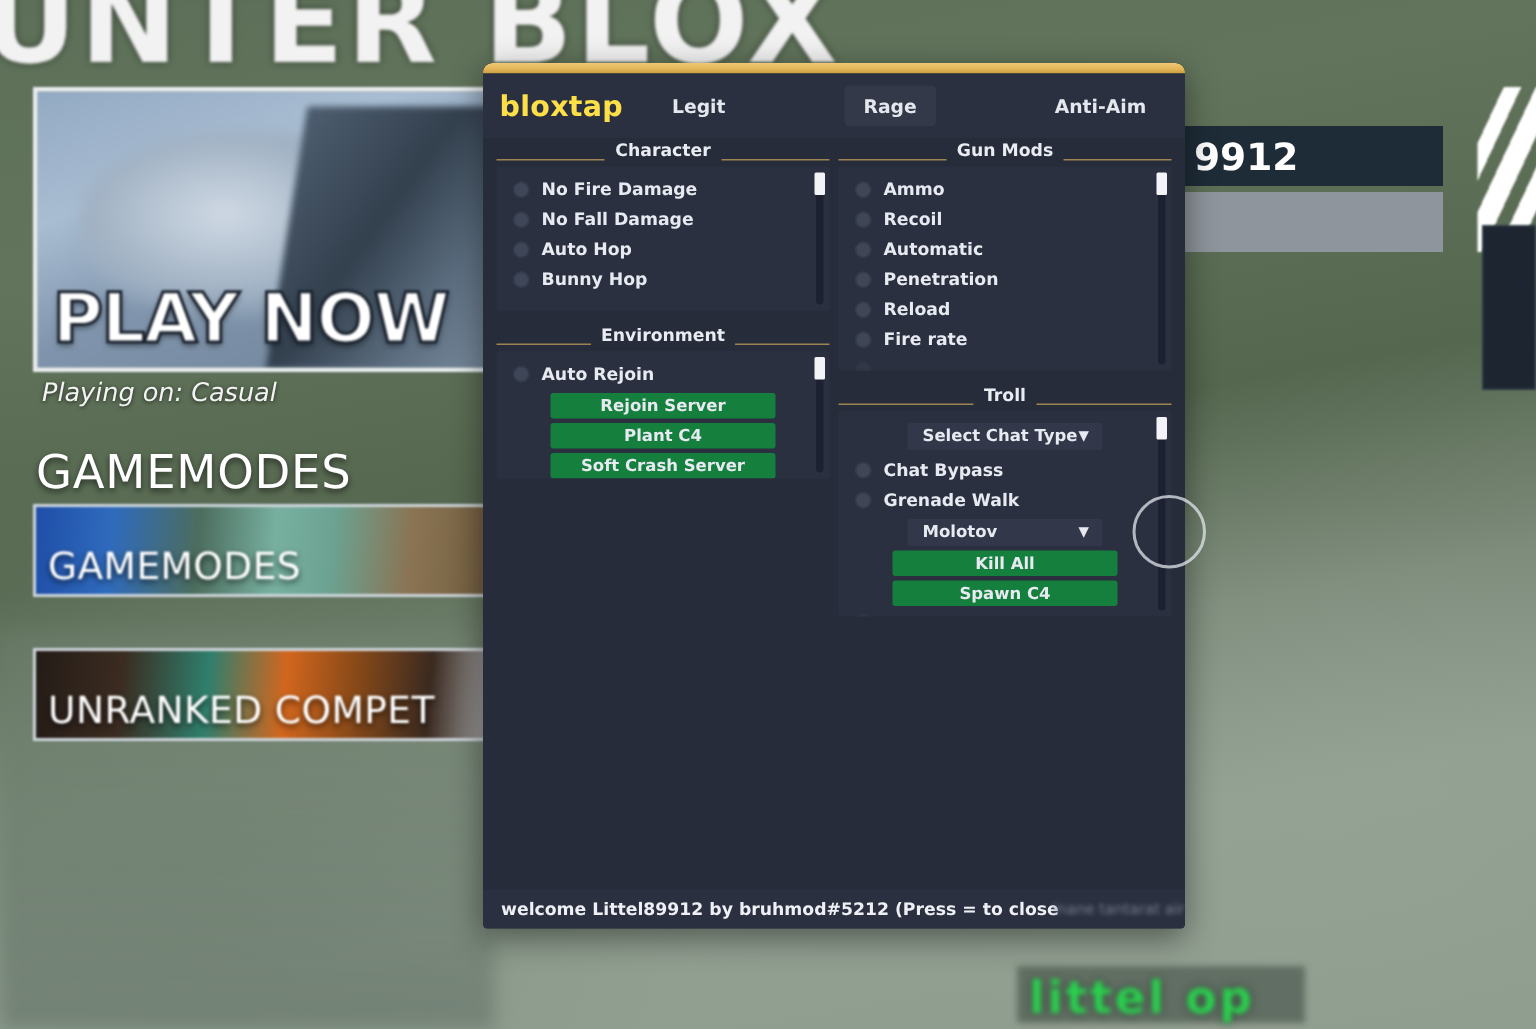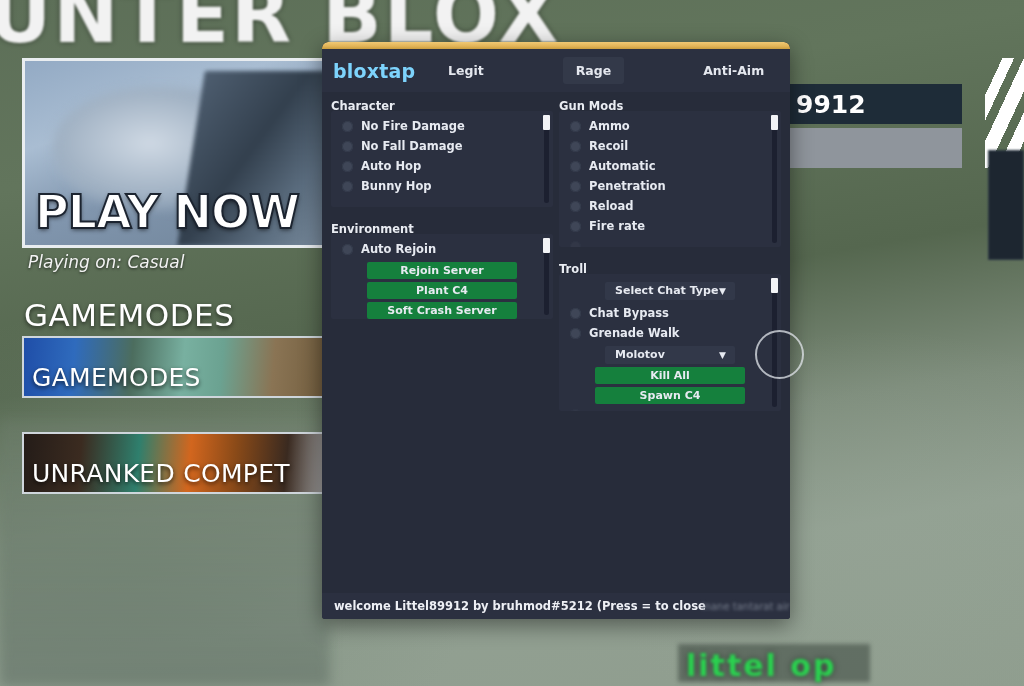--- a/index.html
+++ b/index.html
@@ -137,42 +137,42 @@
     background: linear-gradient(180deg,#f0c874 0%,#e2b457 60%,#c99c3f 100%);
     border-radius: 6px 6px 0 0;
   }
   .titlebar {
     position: absolute; left: 0; top: 7px; width: 100%; height: 43px;
     background: #2b3040;
     display: flex; align-items: center;
   }
   .brand {
     margin-left: 11px; width: 78px;
-    font-size: 19px; font-weight: bold; color: #7dd3fc; letter-spacing: .2px;
+    font-size: 19px; font-weight: bold; color: #fde047; letter-spacing: .2px;
   }
   .tabs { display: flex; align-items: center; flex: 1; height: 100%; gap: 32px; }
   .tab {
     font-size: 12.5px; font-weight: bold; color: #e4e7ee;
     padding: 6px 13px; border-radius: 3px; cursor: pointer;
     white-space: nowrap;
   }
   .tab.t-legit   { margin-left: 24px; }
   .tab.t-rage    { margin-left: 34px; background: #333949; }
   .tab.t-anti    { margin-left: 34px; }
   .tab.t-visual  { margin-left: 34px; }
 
   .body { position: absolute; left: 0; top: 50px; width: 100%; bottom: 26px; }
 
   .col { position: absolute; top: 0; width: 222px; }
   .col.left  { left: 9px; }
   .col.right { left: 237px; }
 
   .group { position: relative; margin-bottom: 8px; }
   .group-head {
-    display: flex; align-items: flex-start; height: 15px; gap: 7px; flex-direction: column;
+    display: flex; align-items: flex-end; height: 15px; gap: 7px;
   }
   .group-head .rule { flex: 1; height: 1px; background: #9d8351; }
   .group-head .gtitle {
     font-size: 11.5px; font-weight: bold; color: #e9ecf2; white-space: nowrap;
   }
   .group-body {
     position: relative; margin-top: 4px;
     background: #2b3040; border-radius: 2px;
     padding: 5px 0 5px 0; overflow: hidden;
   }

